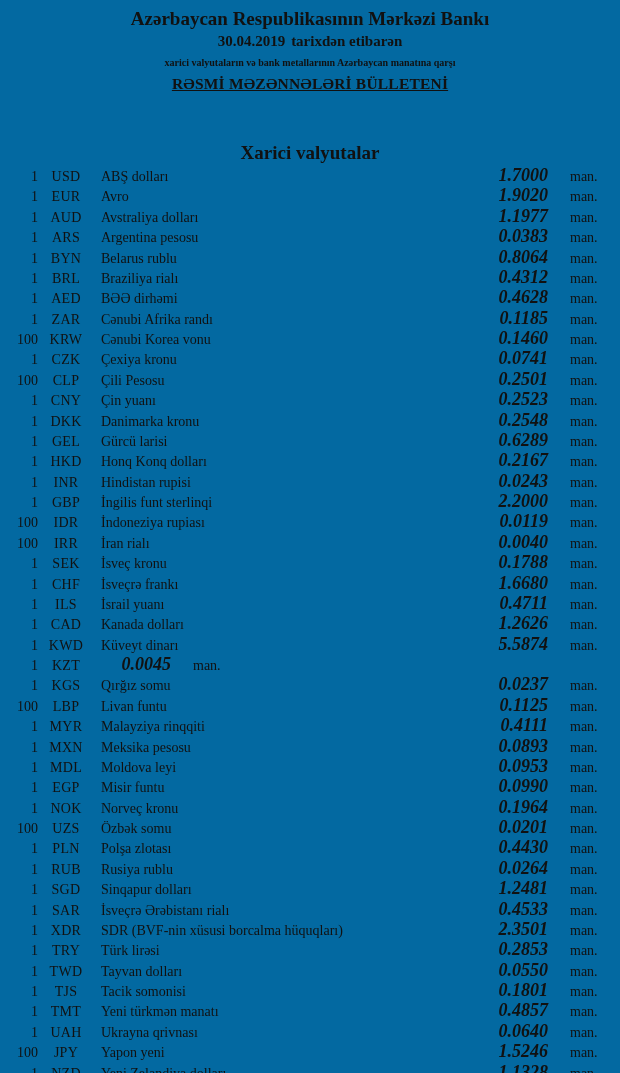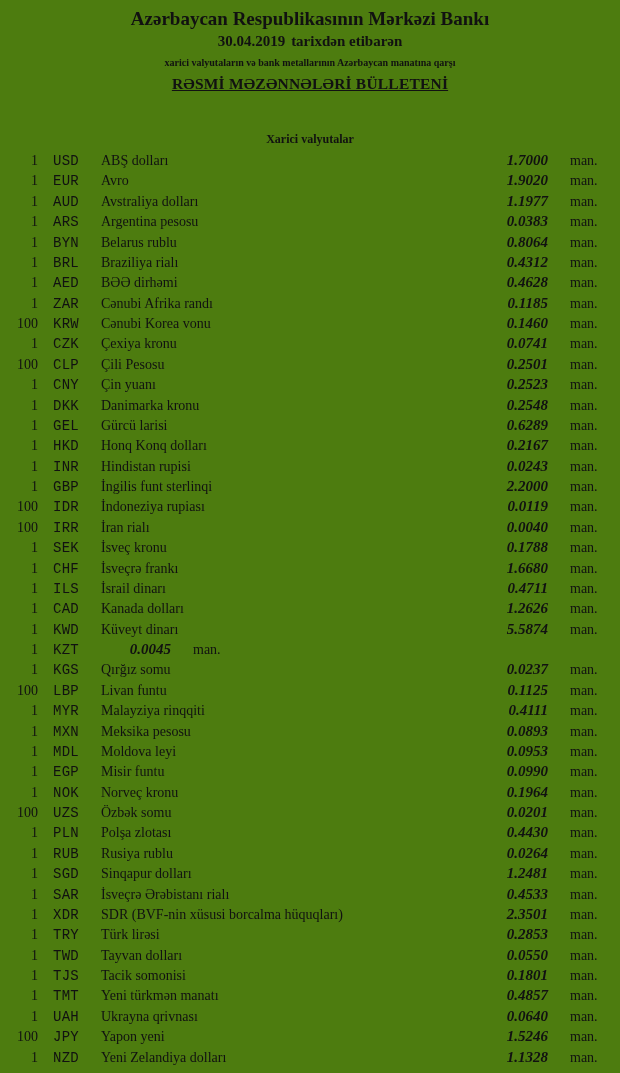--- a/index.html
+++ b/index.html
@@ -6,21 +6,21 @@
     margin: 0;
     padding: 0;
     background: #ffffff;
     width: 620px;
     height: 1073px;
     overflow: hidden;
   }
   .page {
     width: 620px;
     height: 1073px;
-    background: #4d7c0f;
+    background: #0369a1;
     color: #111111;
     font-family: "Liberation Serif", "DejaVu Serif", serif;
     box-sizing: border-box;
     padding-top: 7px;
   }
   .doc-header { text-align: center; }
   .bank-name {
     font-size: 19px;
     font-weight: 700;
     line-height: 23px;
@@ -39,23 +39,23 @@
   }
   .bulletin-title {
     font-size: 15.5px;
     font-weight: 700;
     line-height: 22px;
     letter-spacing: 0.2px;
     text-decoration: underline;
   }
   .section-title {
     text-align: center;
-    font-size: 12px;
-    font-weight: 700;
-    margin-top: 35px;
+    font-size: 19px;
+    font-weight: 700;
+    margin-top: 48px;
     line-height: 19px;
   }
   .rates { margin-top: 3px; }
   .row {
     display: flex;
     align-items: baseline;
     height: 20.38px;
     font-size: 14px;
     white-space: nowrap;
   }
@@ -63,34 +63,33 @@
     flex: none;
     width: 38px;
     text-align: right;
   }
   .code {
     flex: none;
     width: 50px;
     margin-left: 3px;
     text-align: center;
     letter-spacing: 0.3px;
-    font-family: Liberation Mono, monospace;
   }
   .name {
     flex: 1;
     padding-left: 10px;
     overflow: hidden;
   }
   .rate {
     flex: none;
     width: 80px;
     text-align: right;
     font-weight: 700;
     font-style: italic;
-    font-size: 15px;
+    font-size: 18px;
   }
   .unit {
     flex: none;
     width: 72px;
     box-sizing: border-box;
     padding-left: 22px;
   }
 </style>
 </head>
 <body>
@@ -273,21 +272,21 @@
     <span class="qty">1</span>
     <span class="code">CHF</span>
     <span class="name">İsveçrə frankı</span>
     <span class="rate">1.6680</span>
     <span class="unit">man.</span>
   </div>
 
   <div class="row">
     <span class="qty">1</span>
     <span class="code">ILS</span>
-    <span class="name">İsrail dinarı</span>
+    <span class="name">İsrail yuanı</span>
     <span class="rate">0.4711</span>
     <span class="unit">man.</span>
   </div>
 
   <div class="row">
     <span class="qty">1</span>
     <span class="code">CAD</span>
     <span class="name">Kanada dolları</span>
     <span class="rate">1.2626</span>
     <span class="unit">man.</span>

